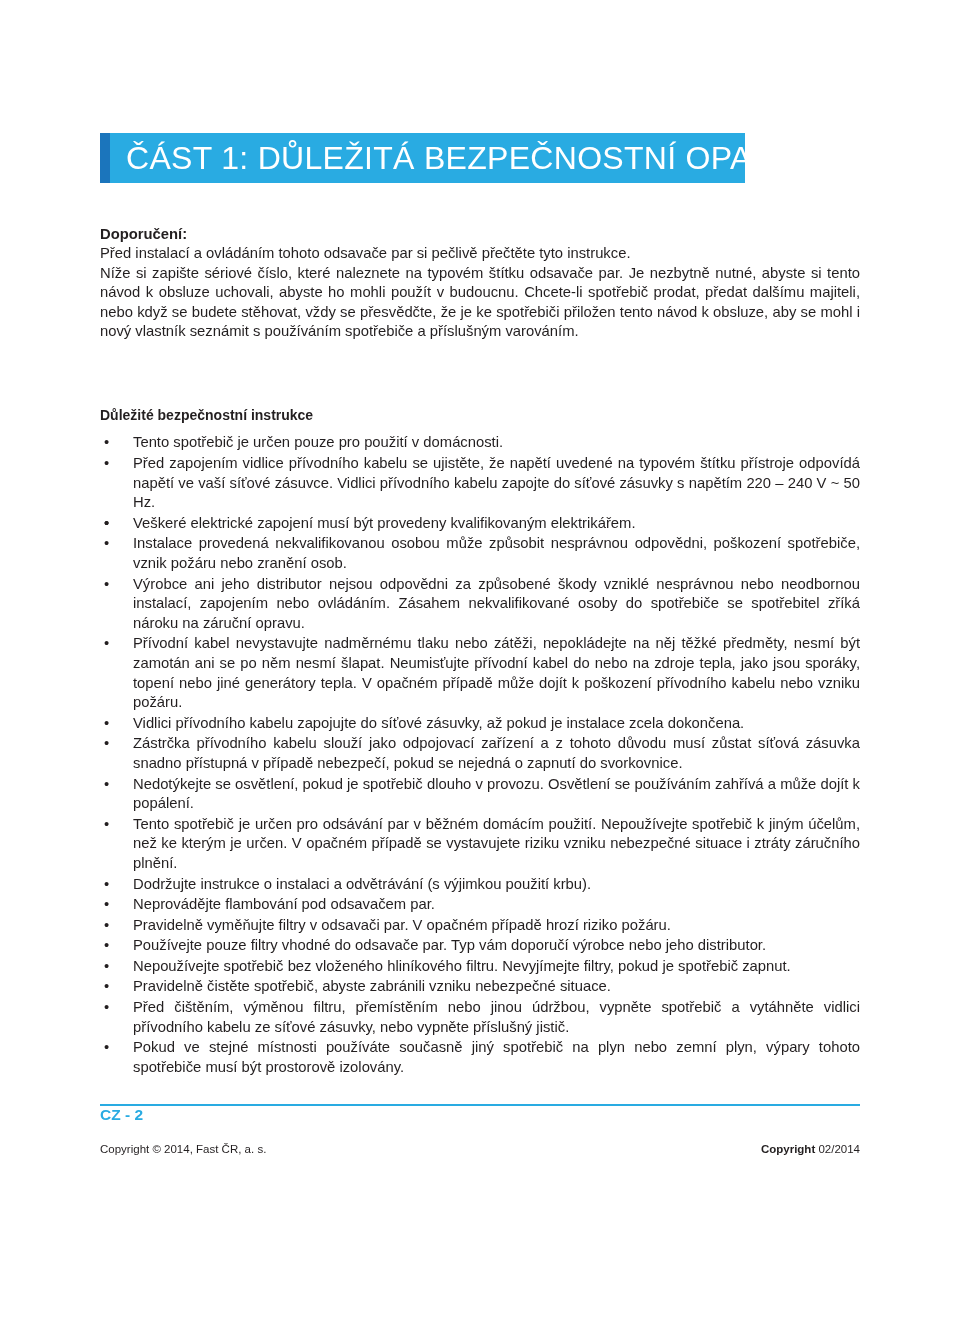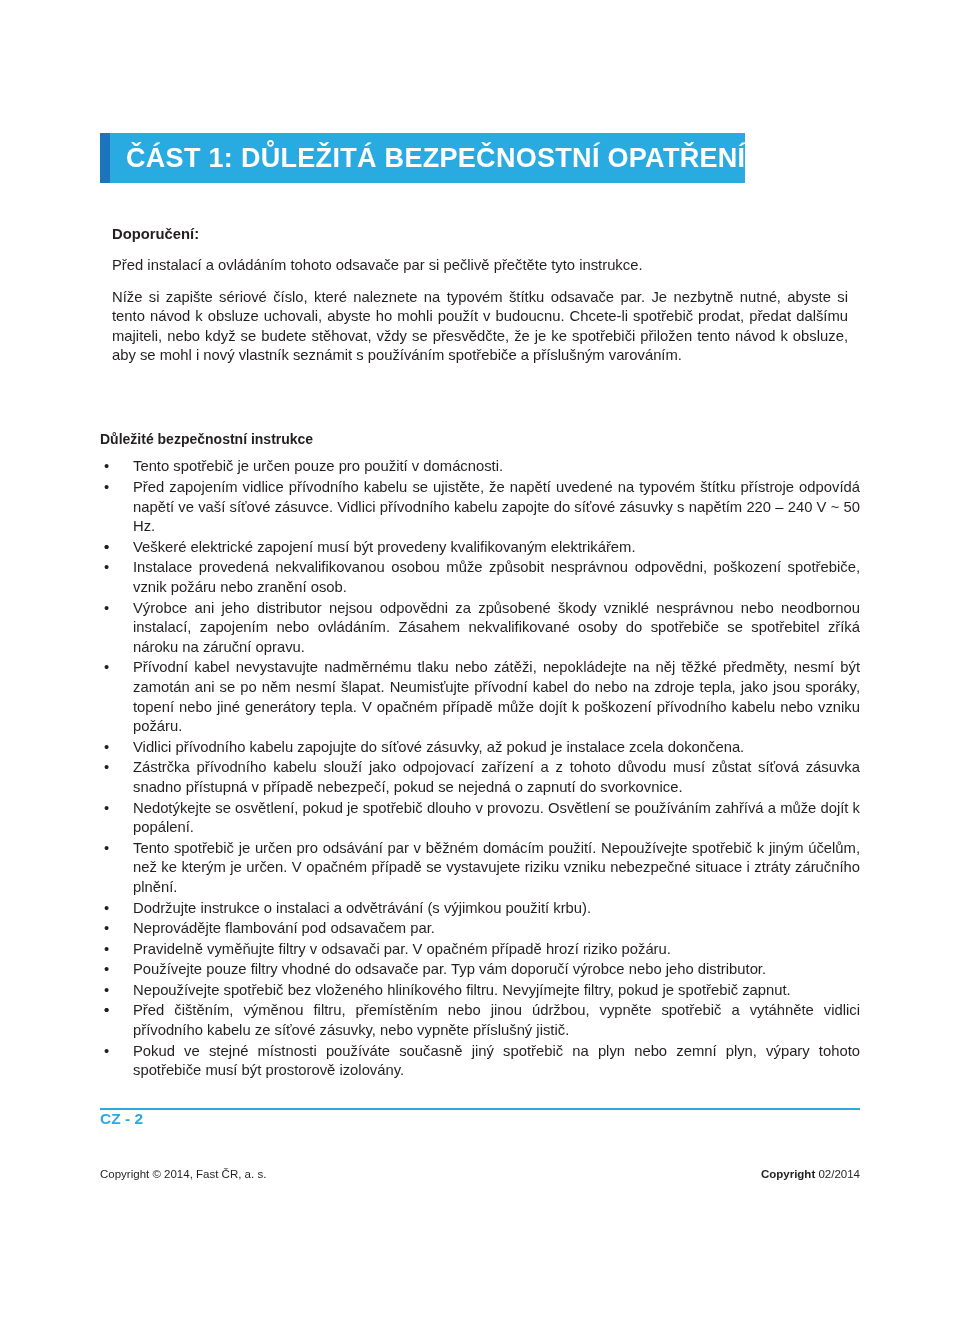--- a/index.html
+++ b/index.html
@@ -20,28 +20,28 @@
     height: 50px;
     background: #29abe2;
     border-left: 10px solid #1b75bc;
     display: flex;
     align-items: center;
     padding-left: 16px;
   }
   .banner-title {
     margin: 0;
     color: #ffffff;
-    font-size: 27px;
-    font-weight: bold;
+    font-size: 32px;
+    font-weight: normal;
     letter-spacing: 0.3px;
     white-space: nowrap;
   }
 
   .recommend { margin-top: 42px; font-size: 14.8px; line-height: 19.4px; }
-  .recommend p { margin: 12px; }
+  .recommend p { margin: 0; }
   .bold { font-weight: bold; }
   .just { text-align: justify; }
 
   .serial { margin: 38px 0 0 0; font-weight: bold; font-size: 14.2px; }
 
   .instr-heading { margin: 66px 0 0 0; font-size: 14px; font-weight: bold; }
 
   .instr-list {
     list-style: none;
     margin: 10px 0 0 0;
@@ -55,21 +55,21 @@
     text-align: justify;
     margin: 0 0 1px 0;
   }
   .dot { position: absolute; left: 4px; top: 0; }
 
   .divider { border: none; border-top: 2px solid #29abe2; margin: 27px 0 0 0; }
 
   .page-code { color: #29abe2; font-weight: bold; font-size: 15.5px; }
 
   .footer-row {
-    margin-top: 40px;
+    margin-top: 19px;
     display: flex;
     justify-content: space-between;
     align-items: baseline;
     font-size: 11.5px;
   }
   .rev-label { font-weight: bold; }
 </style>
 </head>
 <body>
 
@@ -99,21 +99,21 @@
       <li class="instr-item"><span class="dot">•</span><span>Přívodní kabel nevystavujte nadměrnému tlaku nebo zátěži, nepokládejte na něj těžké předměty, nesmí být zamotán ani se po něm nesmí šlapat. Neumisťujte přívodní kabel do nebo na zdroje tepla, jako jsou sporáky, topení nebo jiné generátory tepla. V opačném případě může dojít k poškození přívodního kabelu nebo vzniku požáru.</span></li>
       <li class="instr-item"><span class="dot">•</span><span>Vidlici přívodního kabelu zapojujte do síťové zásuvky, až pokud je instalace zcela dokončena.</span></li>
       <li class="instr-item"><span class="dot">•</span><span>Zástrčka přívodního kabelu slouží jako odpojovací zařízení a z tohoto důvodu musí zůstat síťová zásuvka snadno přístupná v případě nebezpečí, pokud se nejedná o zapnutí do svorkovnice.</span></li>
       <li class="instr-item"><span class="dot">•</span><span>Nedotýkejte se osvětlení, pokud je spotřebič dlouho v provozu. Osvětlení se používáním zahřívá a může dojít k popálení.</span></li>
       <li class="instr-item"><span class="dot">•</span><span>Tento spotřebič je určen pro odsávání par v běžném domácím použití. Nepoužívejte spotřebič k jiným účelům, než ke kterým je určen. V opačném případě se vystavujete riziku vzniku nebezpečné situace i ztráty záručního plnění.</span></li>
       <li class="instr-item"><span class="dot">•</span><span>Dodržujte instrukce o instalaci a odvětrávání (s výjimkou použití krbu).</span></li>
       <li class="instr-item"><span class="dot">•</span><span>Neprovádějte flambování pod odsavačem par.</span></li>
       <li class="instr-item"><span class="dot">•</span><span>Pravidelně vyměňujte filtry v odsavači par. V opačném případě hrozí riziko požáru.</span></li>
       <li class="instr-item"><span class="dot">•</span><span>Používejte pouze filtry vhodné do odsavače par. Typ vám doporučí výrobce nebo jeho distributor.</span></li>
       <li class="instr-item"><span class="dot">•</span><span>Nepoužívejte spotřebič bez vloženého hliníkového filtru. Nevyjímejte filtry, pokud je spotřebič zapnut.</span></li>
-      <li class="instr-item"><span class="dot">•</span></li>
+      <li class="instr-item"><span class="dot">•</span><span>Pravidelně čistěte spotřebič, abyste zabránili vzniku nebezpečné situace.</span></li>
       <li class="instr-item"><span class="dot">•</span><span>Před čištěním, výměnou filtru, přemístěním nebo jinou údržbou, vypněte spotřebič a vytáhněte vidlici přívodního kabelu ze síťové zásuvky, nebo vypněte příslušný jistič.</span></li>
       <li class="instr-item"><span class="dot">•</span><span>Pokud ve stejné místnosti používáte současně jiný spotřebič na plyn nebo zemní plyn, výpary tohoto spotřebiče musí být prostorově izolovány.</span></li>
     </ul>
 
     <hr class="divider">
 
     <div class="page-code">CZ - 2</div>
 
     <div class="footer-row">
       <span>Copyright © 2014, Fast ČR, a. s.</span>

